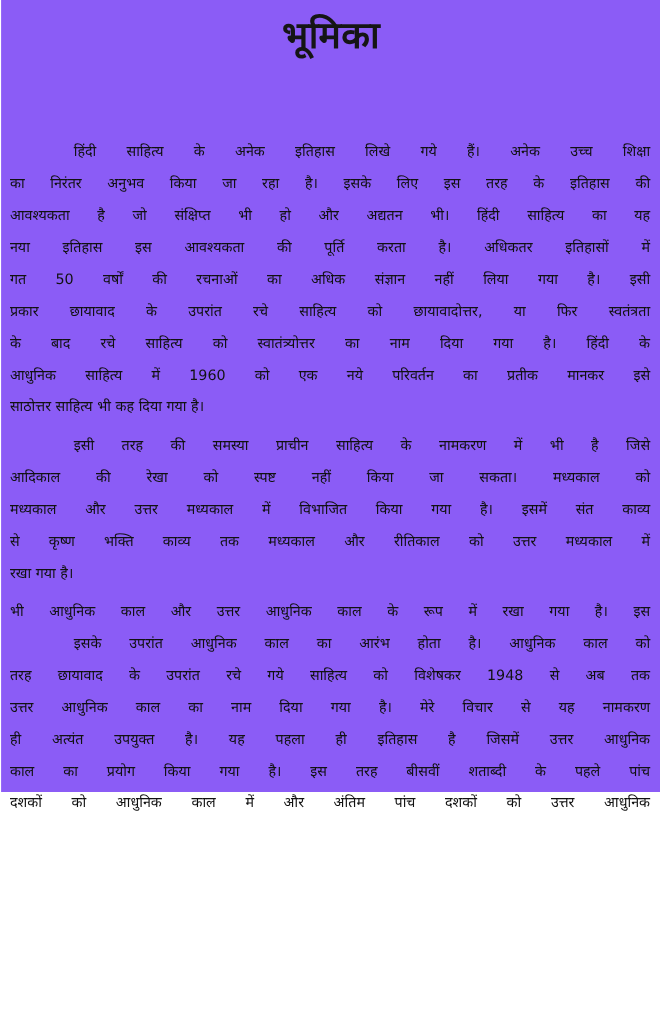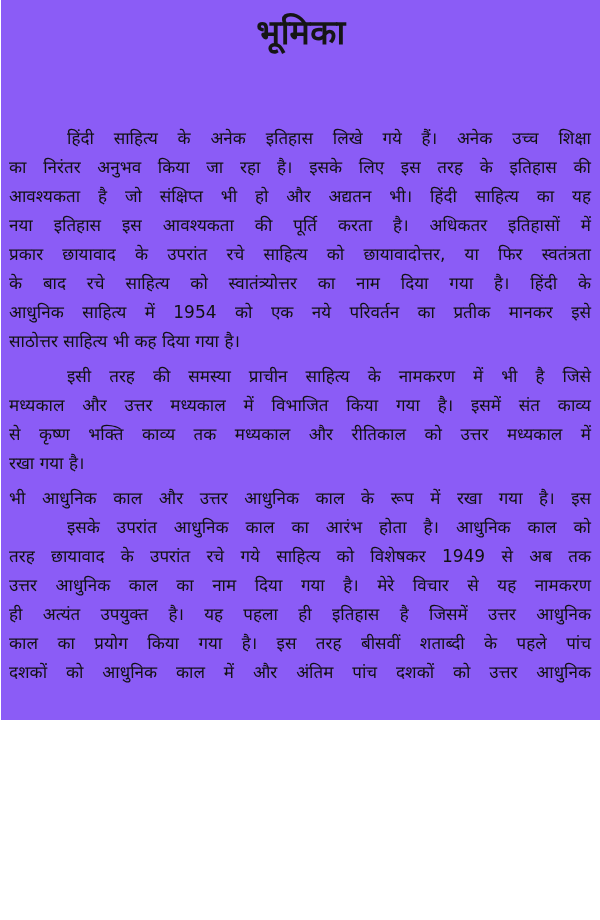--- a/index.html
+++ b/index.html
@@ -39,21 +39,21 @@
     top: 124px;
     width: 582px;
   }
   .para {
     margin: 0 0 6px 0;
   }
   .line {
     display: block;
     height: 29px;
     line-height: 29px;
-    font-size: 17px;
+    font-size: 13px;
     white-space: nowrap;
     text-align: justify;
     text-align-last: justify;
     overflow: visible;
   }
   .line.indent {
     padding-left: 58px;
   }
   .line.last {
     text-align-last: left;
@@ -66,37 +66,39 @@
 <div class="page">
   <div class="title">भूमिका</div>
 
   <div class="body-text">
 
     <div class="para" style="margin-top:0;">
       <span class="line indent">हिंदी साहित्य के अनेक इतिहास लिखे गये हैं। अनेक उच्च शिक्षा</span>
       <span class="line">का निरंतर अनुभव किया जा रहा है। इसके लिए इस तरह के इतिहास की</span>
       <span class="line">आवश्यकता है जो संक्षिप्त भी हो और अद्यतन भी। हिंदी साहित्य का यह</span>
       <span class="line">नया इतिहास इस आवश्यकता की पूर्ति करता है। अधिकतर इतिहासों में</span>
+      <span class="line">गत 50 वर्षों की रचनाओं का अधिक संज्ञान नहीं लिया गया है। इसी</span>
       <span class="line">प्रकार छायावाद के उपरांत रचे साहित्य को छायावादोत्तर, या फिर स्वतंत्रता</span>
       <span class="line">के बाद रचे साहित्य को स्वातंत्र्योत्तर का नाम दिया गया है। हिंदी के</span>
-      <span class="line">आधुनिक साहित्य में 1954 को एक नये परिवर्तन का प्रतीक मानकर इसे</span>
+      <span class="line">आधुनिक साहित्य में 1960 को एक नये परिवर्तन का प्रतीक मानकर इसे</span>
       <span class="line last">साठोत्तर साहित्य भी कह दिया गया है।</span>
     </div>
 
     <div class="para">
       <span class="line indent">इसी तरह की समस्या प्राचीन साहित्य के नामकरण में भी है जिसे</span>
+      <span class="line">आदिकाल की रेखा को स्पष्ट नहीं किया जा सकता। मध्यकाल को</span>
       <span class="line">मध्यकाल और उत्तर मध्यकाल में विभाजित किया गया है। इसमें संत काव्य</span>
       <span class="line">से कृष्ण भक्ति काव्य तक मध्यकाल और रीतिकाल को उत्तर मध्यकाल में</span>
       <span class="line last">रखा गया है।</span>
     </div>
 
     <div class="para">
       <span class="line">भी आधुनिक काल और उत्तर आधुनिक काल के रूप में रखा गया है। इस</span>
       <span class="line indent">इसके उपरांत आधुनिक काल का आरंभ होता है। आधुनिक काल को</span>
-      <span class="line">तरह छायावाद के उपरांत रचे गये साहित्य को विशेषकर 1949 से अब तक</span>
+      <span class="line">तरह छायावाद के उपरांत रचे गये साहित्य को विशेषकर 1948 से अब तक</span>
       <span class="line">उत्तर आधुनिक काल का नाम दिया गया है। मेरे विचार से यह नामकरण</span>
       <span class="line">ही अत्यंत उपयुक्त है। यह पहला ही इतिहास है जिसमें उत्तर आधुनिक</span>
       <span class="line">काल का प्रयोग किया गया है। इस तरह बीसवीं शताब्दी के पहले पांच</span>
       <span class="line">दशकों को आधुनिक काल में और अंतिम पांच दशकों को उत्तर आधुनिक</span>
     </div>
 
   </div>
 </div>
 
 </body></html>

